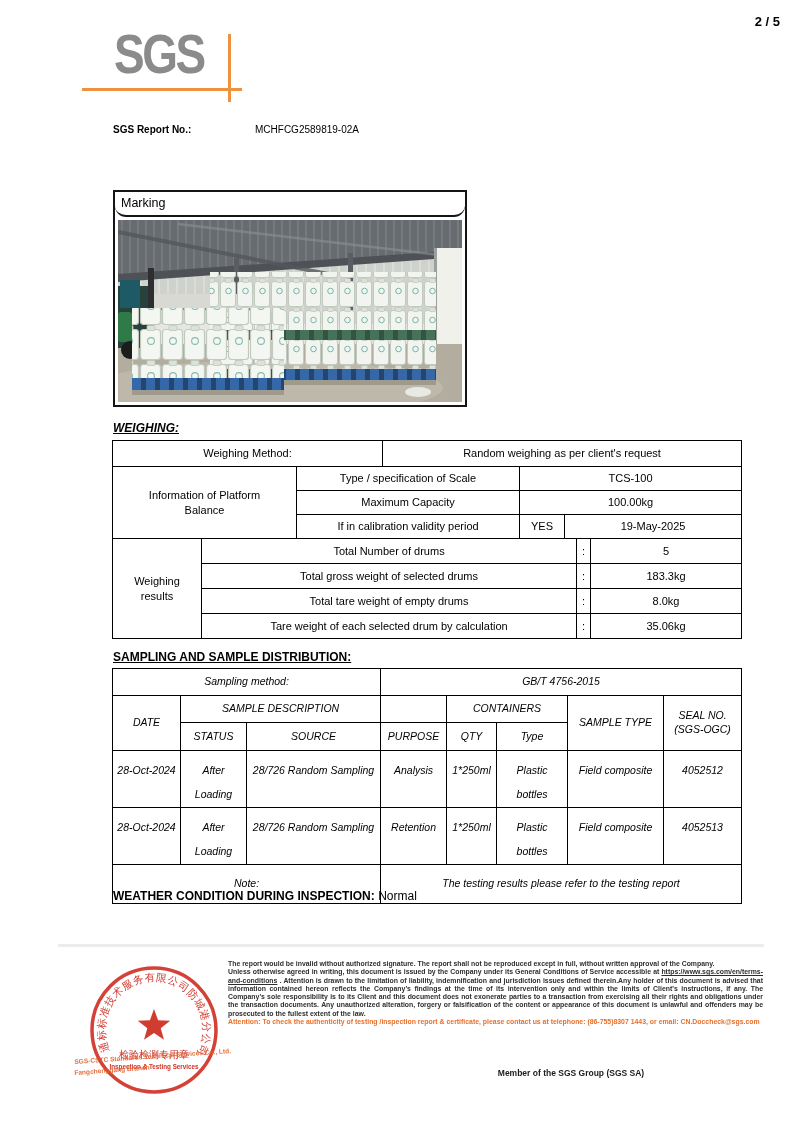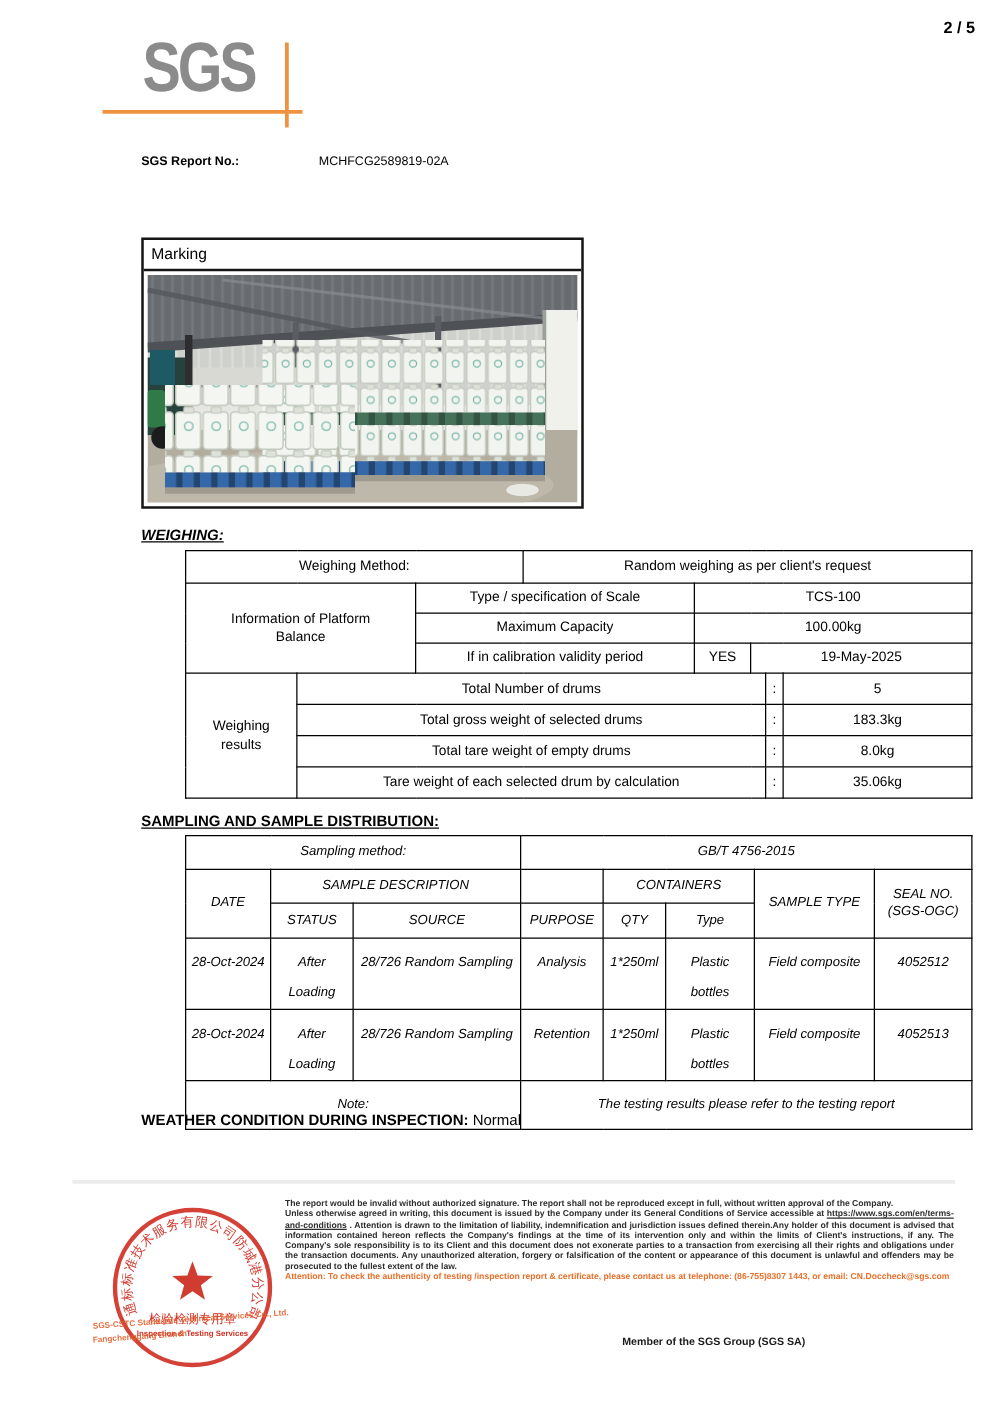--- a/index.html
+++ b/index.html
@@ -15,30 +15,30 @@
   .logo-vline{position:absolute;left:116px;top:4px;width:2.5px;height:68px;background:#ef9240;}
   .page-num{position:absolute;left:720px;top:14px;width:60px;text-align:right;
             font-size:13px;font-weight:bold;}
   .report-line{position:absolute;left:113px;top:124px;font-size:10px;}
   .report-line .lbl{font-weight:bold;display:inline-block;min-width:142px;}
 
   
   .marking-box{position:absolute;left:113px;top:190px;width:354px;height:217px;
                border:2px solid #151515;box-sizing:border-box;background:#fff;}
   .marking-title{height:23px;line-height:23px;padding-left:6px;font-size:12.5px;
-                 border-bottom:2px solid #151515;}
+                 border-bottom:2px solid #151515;border-radius:11px;}
   .marking-photo{padding:3px;}
 
   
   .sec-head{position:absolute;font-size:12px;font-weight:bold;text-decoration:underline;}
   .weather-line{position:absolute;left:113px;top:889px;font-size:12px;}
   .weather-line .lbl{font-weight:bold;}
 
   
-  table.doc{border-collapse:collapse;table-layout:fixed;width:630px;background:#fff;margin-left:36px;}
+  table.doc{border-collapse:collapse;table-layout:fixed;width:630px;background:#fff;}
   table.doc td{border:1.5px solid #000;padding:1px 4px;text-align:center;
                vertical-align:middle;font-size:11px;line-height:1.3;overflow:hidden;}
   td.tl{text-align:left;}
   #weigh-table{position:absolute;left:112px;top:440px;}
   #samp-table{position:absolute;left:112px;top:668px;}
   #samp-table td{font-size:10.5px;font-style:italic;}
   #samp-table td.cell-data{vertical-align:top;padding-top:7px;line-height:24px;}
   .nowrap{white-space:nowrap;}
 
   

